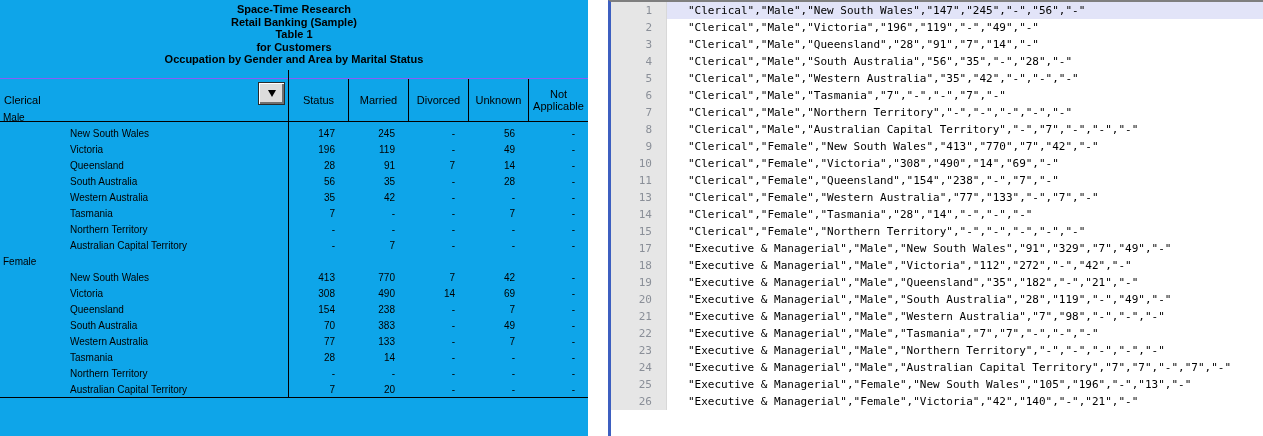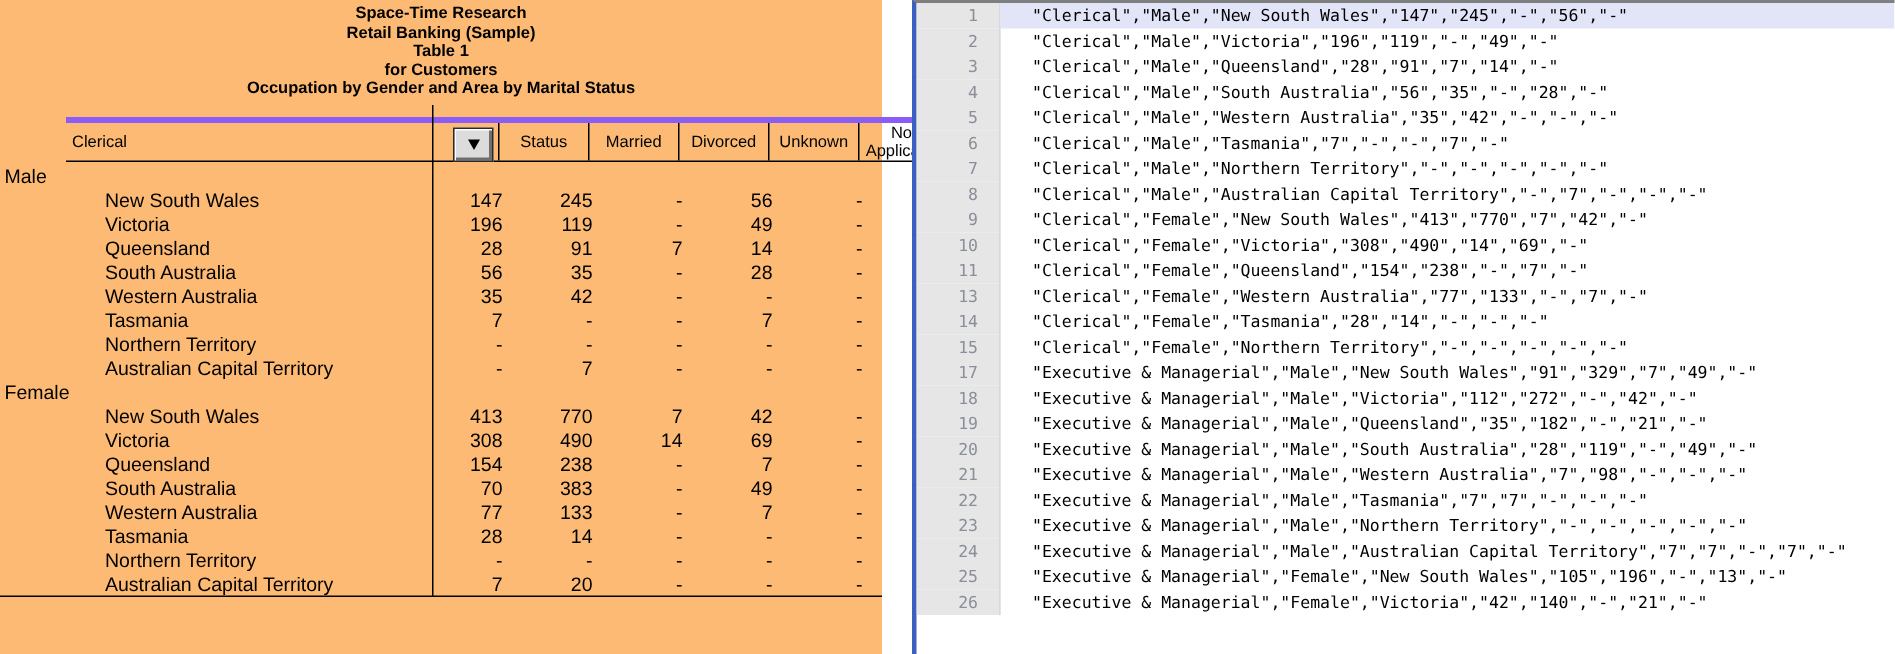--- a/index.html
+++ b/index.html
@@ -1,39 +1,39 @@
 <!DOCTYPE html>
 <html><head>
 <meta charset="utf-8">
 <style>
   * { margin:0; padding:0; box-sizing:border-box; }
   html,body { width:1263px; height:436px; background:#ffffff; overflow:hidden;
               font-family:"Liberation Sans", sans-serif; }
 
   
-  .table-panel { position:absolute; left:0; top:0; width:588px; height:436px; background:#fdba74; }
+  .table-panel { position:absolute; left:0; top:0; width:588px; height:436px; background:#0ea5e9; }
   .titles { position:absolute; left:0; top:3px; width:588px; text-align:center;
             font-weight:bold; font-size:11px; line-height:12.5px; color:#000; }
-  .header-row { position:absolute; left:0; top:78px; width:588px; height:30px;
-                border-top:4px solid #8b5cf6; border-bottom:1px solid #000; display:flex;margin-left:44px; }
+  .header-row { position:absolute; left:0; top:78px; width:588px; height:44px;
+                border-top:1px solid #8b5cf6; border-bottom:1px solid #000; display:flex; }
   .stub-head { width:288px; position:relative; display:flex; align-items:center; }
   .combo-text { font-size:11px; color:#000; padding-left:4px; }
   .combo-btn { position:absolute; right:3px; top:3px; width:27px; height:23px;
                background:#dcdcdc; border:1px solid #2a2a2a;
                box-shadow: inset 1px 1px 0 #ffffff, inset -2px -2px 0 #6f6f6f;
                display:flex; align-items:center; justify-content:center; cursor:pointer; }
   .combo-arrow { width:0; height:0; border-left:4px solid transparent;
                  border-right:4px solid transparent; border-top:7px solid #000; }
   .col-head { width:60px; border-left:1px solid #000; display:flex; align-items:center;
               justify-content:center; text-align:center; font-size:11px; line-height:12px;
               color:#000; padding:0 2px; }
   .vline { position:absolute; left:288px; top:70px; width:1px; height:328px; background:#000; }
   .bottom-line { position:absolute; left:0; top:397px; width:588px; height:1px; background:#000; }
   .rows { position:absolute; left:0; top:109px; width:588px; }
-  .t-row { display:flex; height:16.05px; align-items:center; font-size:13px; color:#000; }
+  .t-row { display:flex; height:16.05px; align-items:center; font-size:10px; color:#000; }
   .t-label { width:288px; padding-left:3px; white-space:nowrap; overflow:hidden; }
   .t-label.state { padding-left:70px; }
   .t-val { width:60px; text-align:right; padding-right:13px; }
 
   
   .editor { position:absolute; left:608px; top:0; width:655px; height:436px; background:#fff;
             border-left:3px solid #3d5fc0; border-top:2px solid #7f7f7f;
             font-family:"DejaVu Sans Mono", monospace; font-size:11px; overflow:hidden; }
   .e-line { display:flex; height:17px; line-height:17px; }
   .e-gutter { width:56px; background:#e6e6e6; color:#8a8f98; text-align:right;

